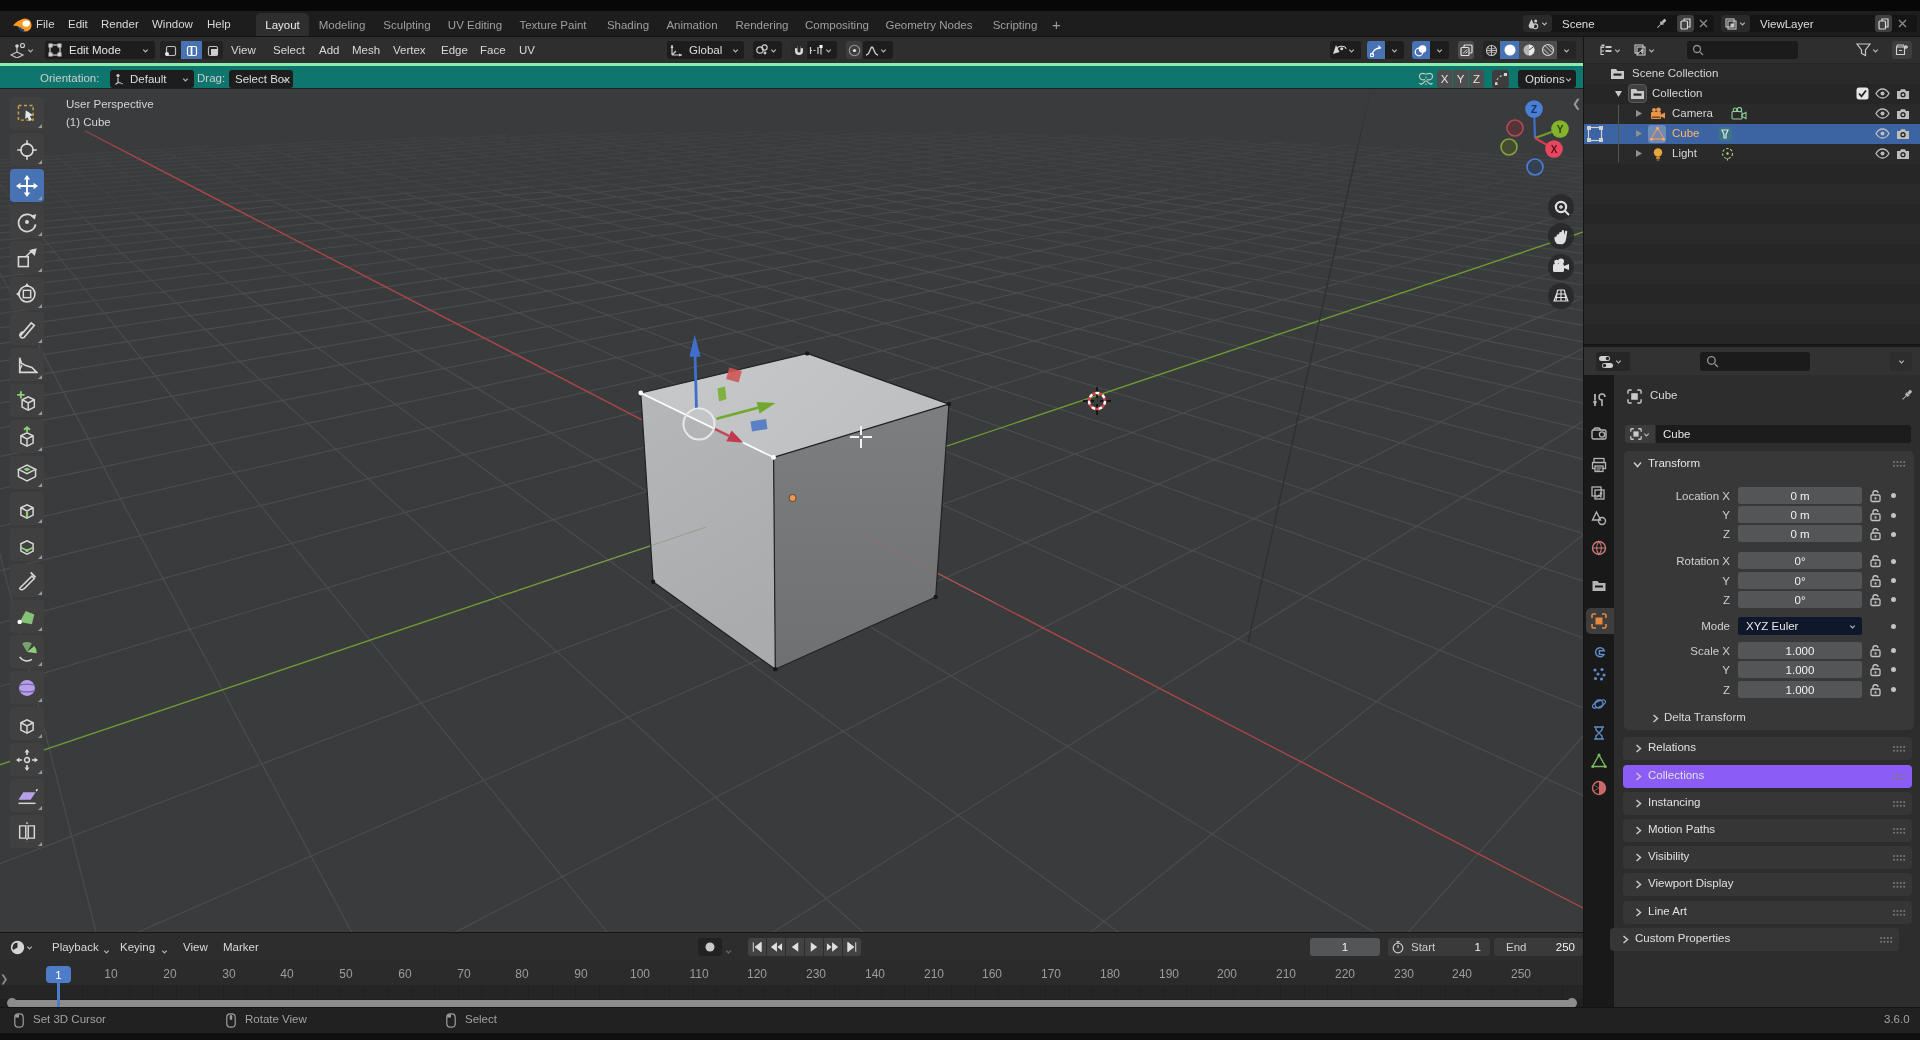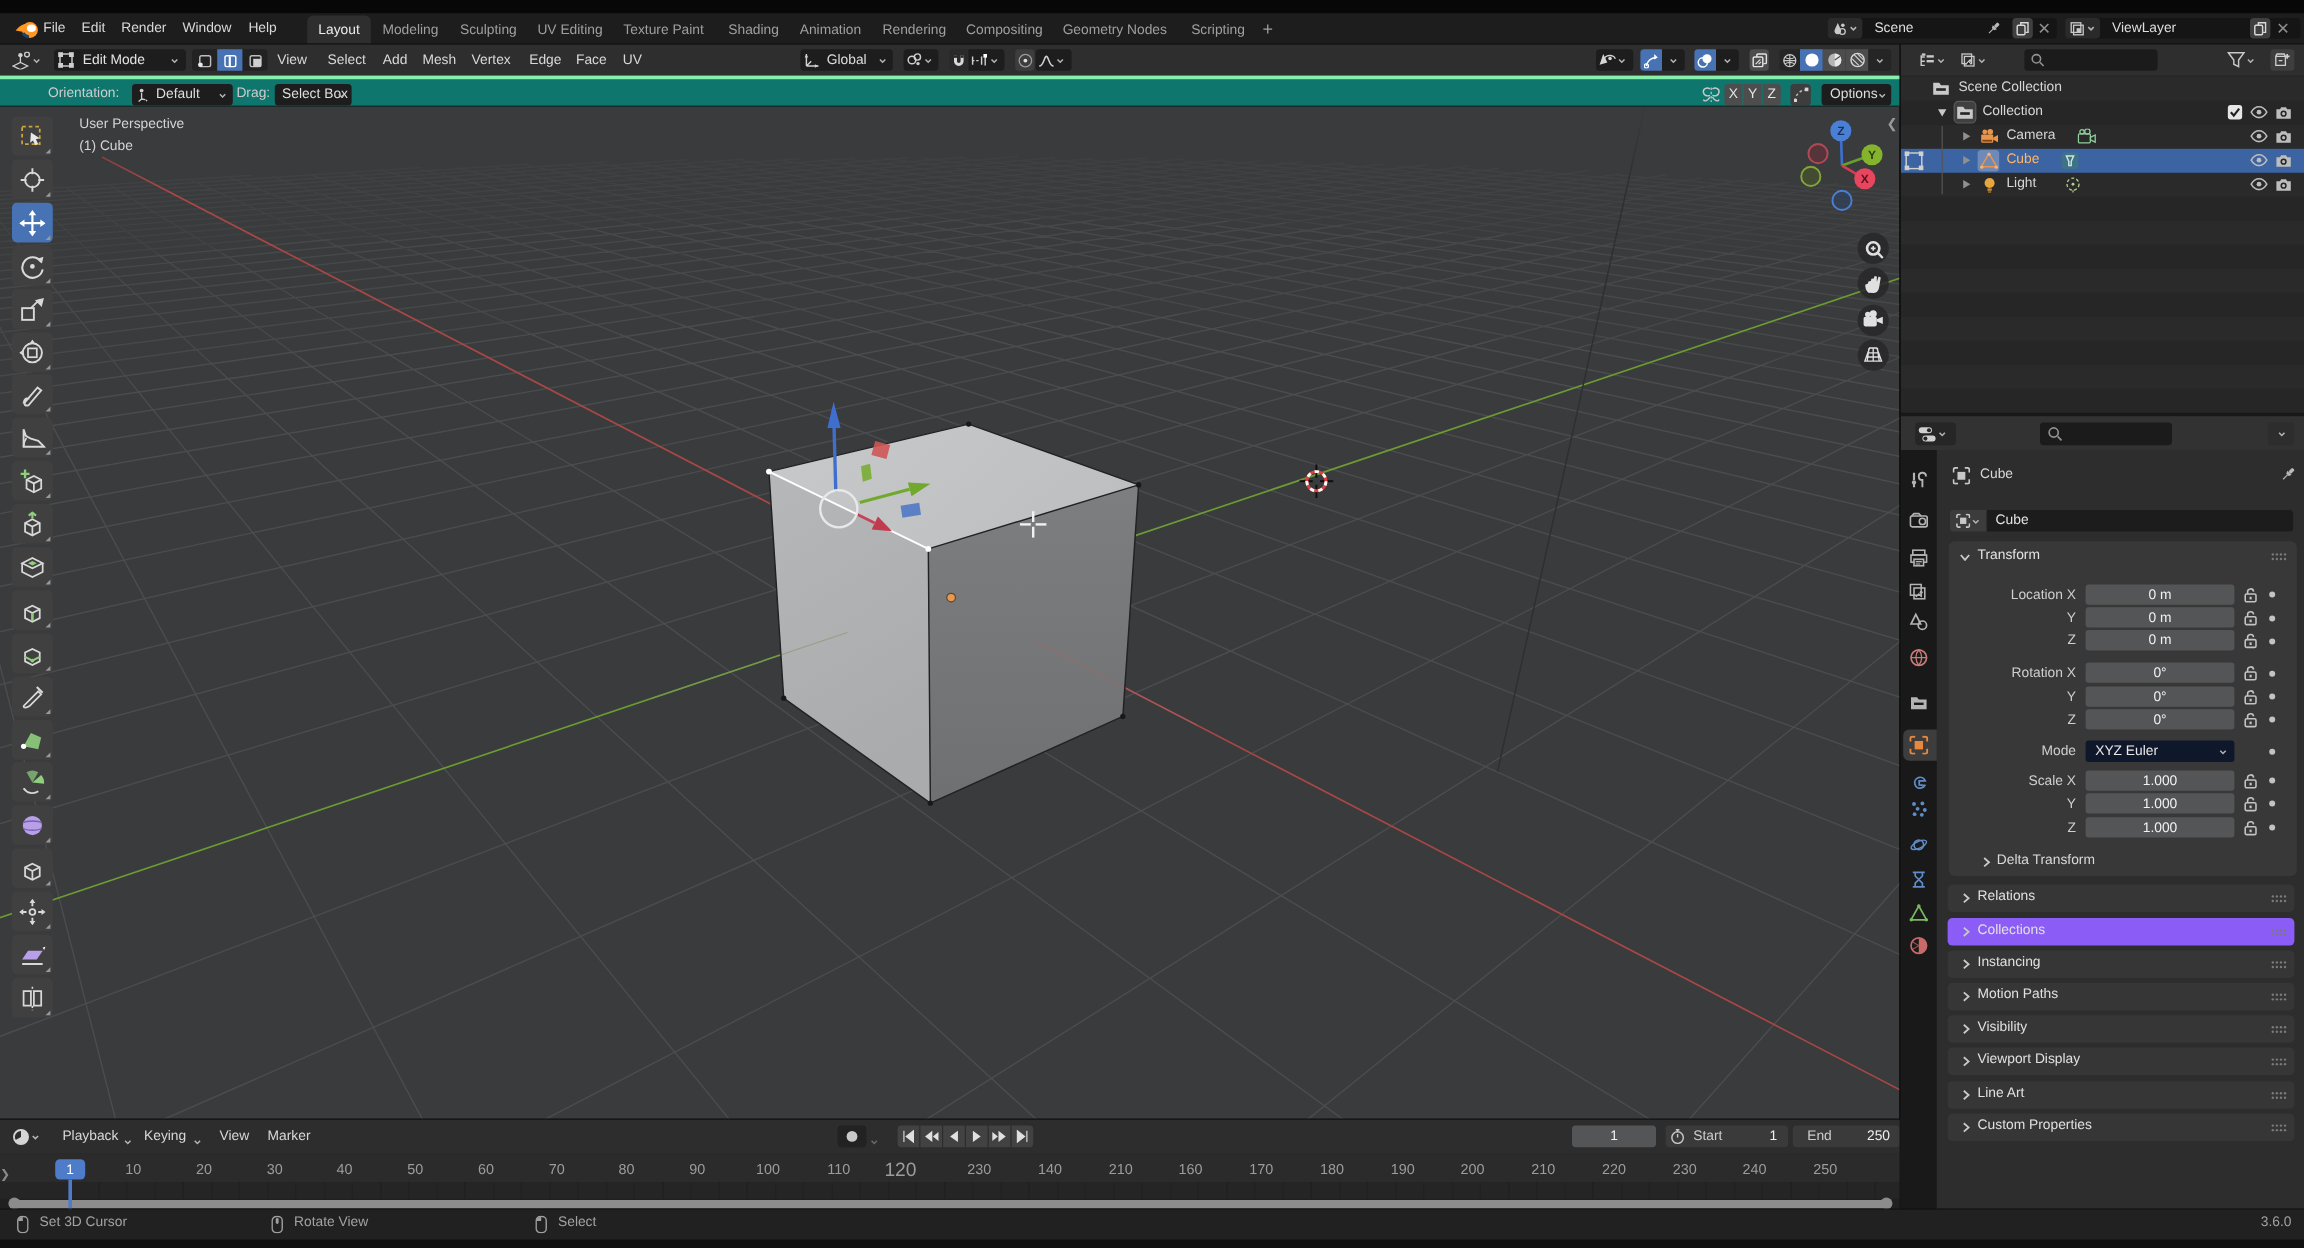--- a/index.html
+++ b/index.html
@@ -1198,21 +1198,21 @@
               <circle cx="8.8" cy="2" r="1"></circle>
               <circle cx="12.2" cy="2" r="1"></circle>
               <circle cx="2" cy="5.8" r="1"></circle>
               <circle cx="5.4" cy="5.8" r="1"></circle>
               <circle cx="8.8" cy="5.8" r="1"></circle>
               <circle cx="12.2" cy="5.8" r="1"></circle>
             </g>
           </svg>
         </div>
       </div>
-<div class="abs" style="left:39px;top:581px;width:289px;height:23px;background:#363636;border-radius:4px">
+<div class="abs" style="left:26px;top:581px;width:289px;height:23px;background:#363636;border-radius:4px">
         <div style="position:absolute;left:10px;top:6px">
           <svg width="11" height="11" viewBox="0 0 11 11">
             <path d="M3.5 2l4 3.5-4 3.5" stroke="#c9c9c9" stroke-width="1.5" fill="none"></path>
           </svg>
         </div>
         <span style="position:absolute;left:25px;top:4px;color:#e0e0e0">Custom Properties</span>
         <div style="position:absolute;left:269px;top:8px">
           <svg width="14" height="8" viewBox="0 0 14 8">
             <g fill="#7a7a7a">
               <circle cx="2" cy="2" r="1"></circle>
@@ -1306,21 +1306,21 @@
         <div style="position:absolute;left:170px;top:0;width:40px;margin-left:-20px;text-align:center;color:#9c9c9c;font-size:12px">20</div>
         <div style="position:absolute;left:229px;top:0;width:40px;margin-left:-20px;text-align:center;color:#9c9c9c;font-size:12px">30</div>
         <div style="position:absolute;left:287px;top:0;width:40px;margin-left:-20px;text-align:center;color:#9c9c9c;font-size:12px">40</div>
         <div style="position:absolute;left:346px;top:0;width:40px;margin-left:-20px;text-align:center;color:#9c9c9c;font-size:12px">50</div>
         <div style="position:absolute;left:405px;top:0;width:40px;margin-left:-20px;text-align:center;color:#9c9c9c;font-size:12px">60</div>
         <div style="position:absolute;left:464px;top:0;width:40px;margin-left:-20px;text-align:center;color:#9c9c9c;font-size:12px">70</div>
         <div style="position:absolute;left:522px;top:0;width:40px;margin-left:-20px;text-align:center;color:#9c9c9c;font-size:12px">80</div>
         <div style="position:absolute;left:581px;top:0;width:40px;margin-left:-20px;text-align:center;color:#9c9c9c;font-size:12px">90</div>
         <div style="position:absolute;left:640px;top:0;width:40px;margin-left:-20px;text-align:center;color:#9c9c9c;font-size:12px">100</div>
         <div style="position:absolute;left:699px;top:0;width:40px;margin-left:-20px;text-align:center;color:#9c9c9c;font-size:12px">110</div>
-        <div style="position:absolute;left:757px;top:0;width:40px;margin-left:-20px;text-align:left;color:#9c9c9c;font-size:16px">120</div>
+        <div style="position:absolute;left:757px;top:0;width:40px;margin-left:-20px;text-align:center;color:#9c9c9c;font-size:12px">120</div>
         <div style="position:absolute;left:816px;top:0;width:40px;margin-left:-20px;text-align:center;color:#9c9c9c;font-size:12px">230</div>
         <div style="position:absolute;left:875px;top:0;width:40px;margin-left:-20px;text-align:center;color:#9c9c9c;font-size:12px">140</div>
         <div style="position:absolute;left:934px;top:0;width:40px;margin-left:-20px;text-align:center;color:#9c9c9c;font-size:12px">210</div>
         <div style="position:absolute;left:992px;top:0;width:40px;margin-left:-20px;text-align:center;color:#9c9c9c;font-size:12px">160</div>
         <div style="position:absolute;left:1051px;top:0;width:40px;margin-left:-20px;text-align:center;color:#9c9c9c;font-size:12px">170</div>
         <div style="position:absolute;left:1110px;top:0;width:40px;margin-left:-20px;text-align:center;color:#9c9c9c;font-size:12px">180</div>
         <div style="position:absolute;left:1169px;top:0;width:40px;margin-left:-20px;text-align:center;color:#9c9c9c;font-size:12px">190</div>
         <div style="position:absolute;left:1227px;top:0;width:40px;margin-left:-20px;text-align:center;color:#9c9c9c;font-size:12px">200</div>
         <div style="position:absolute;left:1286px;top:0;width:40px;margin-left:-20px;text-align:center;color:#9c9c9c;font-size:12px">210</div>
         <div style="position:absolute;left:1345px;top:0;width:40px;margin-left:-20px;text-align:center;color:#9c9c9c;font-size:12px">220</div>

